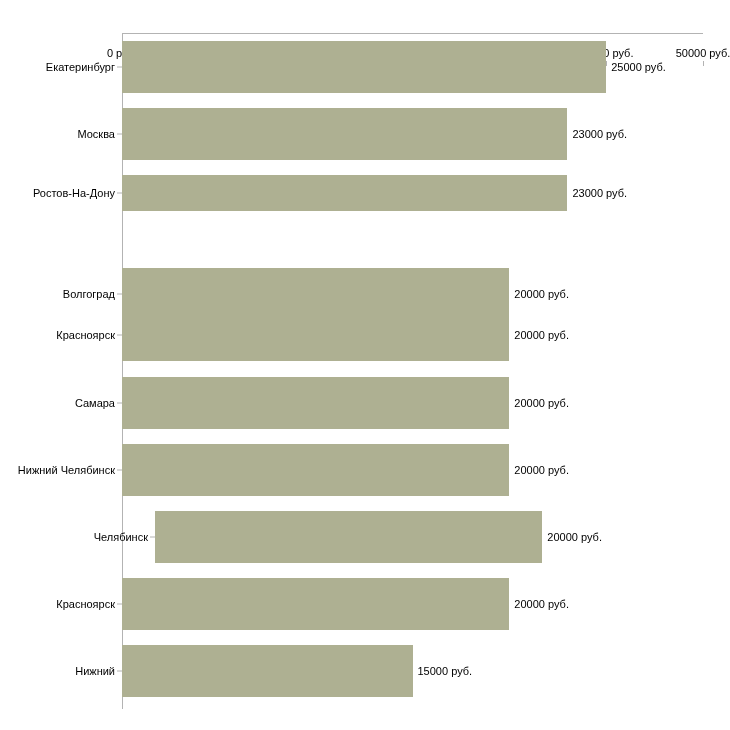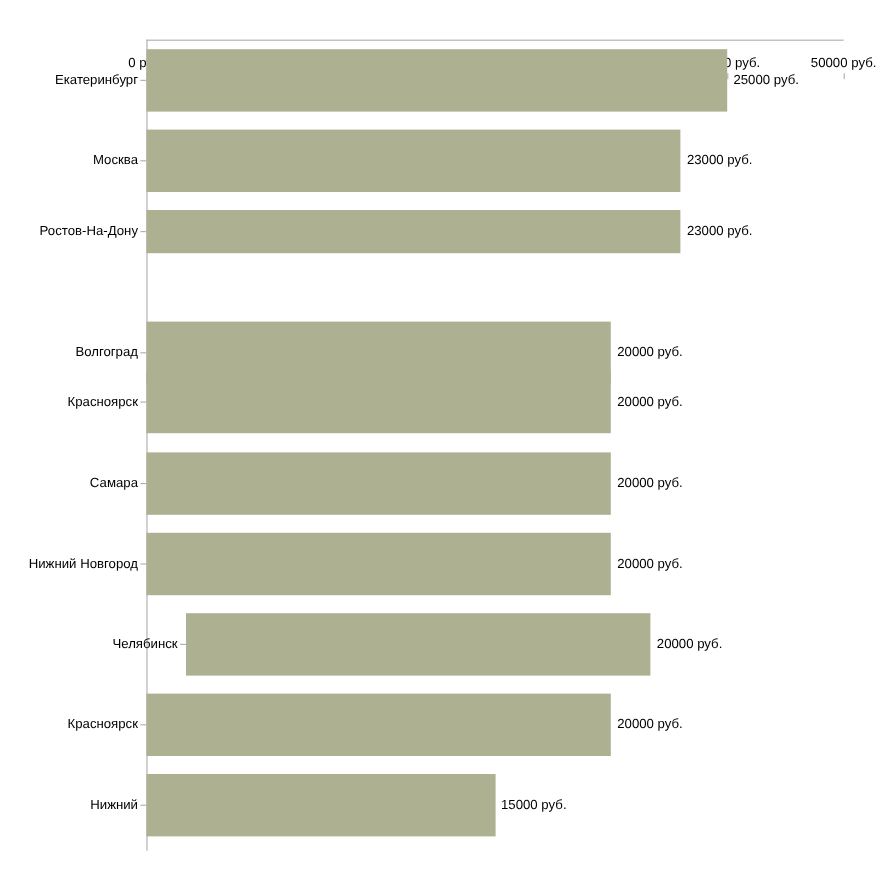--- a/index.html
+++ b/index.html
@@ -189,21 +189,21 @@
           <div class="bar-value" style="left: 387.333px;">20000 руб.</div>
         </div>
         <div class="row" style="top: 343.6px; height: 52px;">
           <div class="cat-tick"></div>
           <div class="cat-label">Самара</div>
           <div class="bar" style="width: 387.333px; background: rgb(174, 176, 146);"></div>
           <div class="bar-value" style="left: 387.333px;">20000 руб.</div>
         </div>
         <div class="row" style="top: 410.8px; height: 52px;">
           <div class="cat-tick"></div>
-          <div class="cat-label">Нижний Новгород</div>
+          <div class="cat-label">Нижний Челябинск</div>
           <div class="bar" style="width: 387.333px; background: rgb(174, 176, 146);"></div>
           <div class="bar-value" style="left: 387.333px;">20000 руб.</div>
         </div>
         <div class="row" style="top: 478px; height: 52px; margin-left: 33px;">
           <div class="cat-tick"></div>
           <div class="cat-label">Челябинск</div>
           <div class="bar" style="width: 387.333px; background: rgb(174, 176, 146);"></div>
           <div class="bar-value" style="left: 387.333px;">20000 руб.</div>
         </div>
         <div class="row" style="top: 545.2px; height: 52px;">

